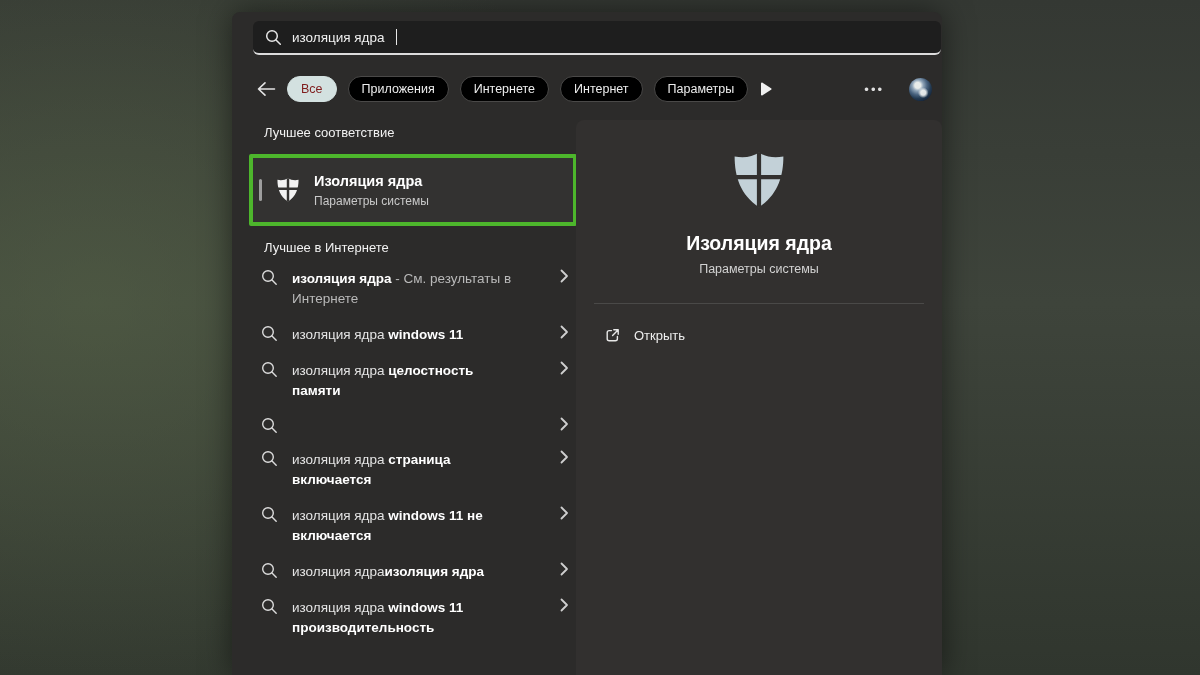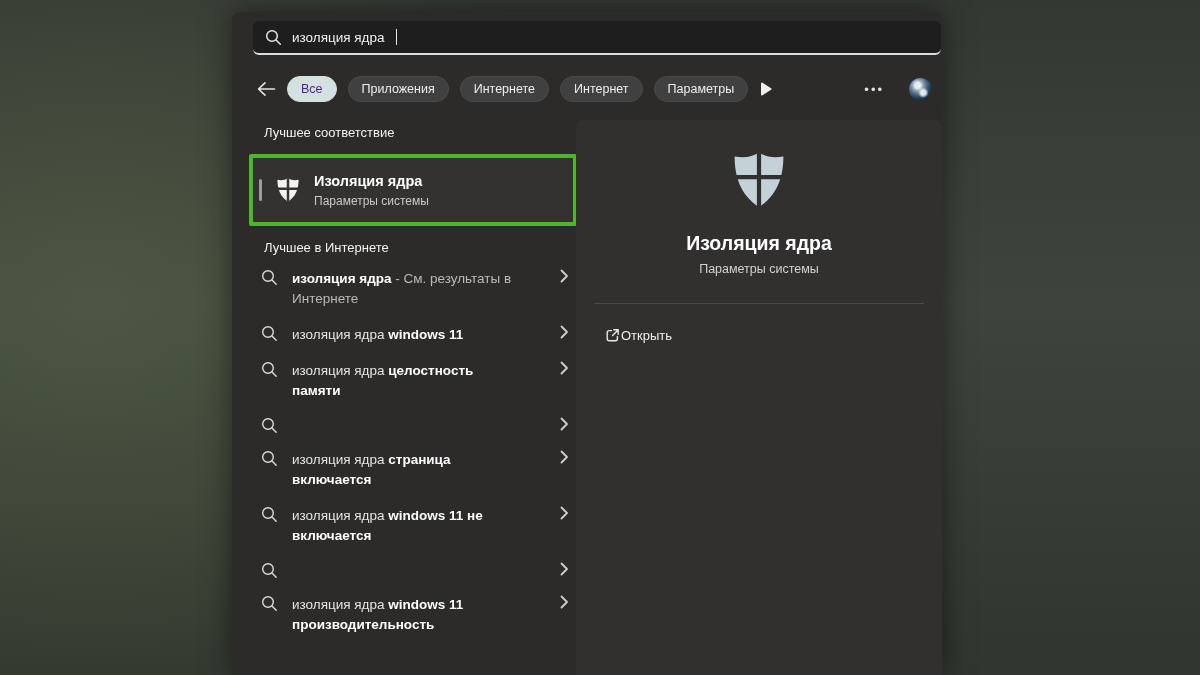--- a/index.html
+++ b/index.html
@@ -22,23 +22,23 @@
     background:#1e1e1e;border-radius:6px;border-bottom:2px solid var(--underline,#dcdcdc);
     display:flex;align-items:center;padding-left:12px;gap:10px;
   }
   .searchbox .q{color:#f0f0f0;font-size:13.5px;}
   .caret{display:inline-block;width:1.5px;height:16px;background:#e8e8e8;margin-left:1px;
     vertical-align:middle;animation:blink 1.1s steps(1) infinite;}
   @keyframes blink{50%{opacity:0;}}
   
   .tabsrow{position:absolute;left:24px;top:62px;right:8px;height:30px;display:flex;align-items:center;gap:11px;}
   .tabs{display:flex;align-items:center;gap:11px;}
-  .pill{padding:5px 13px;border-radius:15px;font-size:12.5px;background:#404040;color:#ededed;
+  .pill{padding:5px 13px;border-radius:15px;font-size:12.5px;background:#000000;color:#ededed;
     border:1px solid #4a4948;white-space:nowrap;cursor:default;}
-  .pill.sel{background:#d3e1e0;color:#4c1d95;border-color:#d3e1e0;}
+  .pill.sel{background:#d3e1e0;color:#7f1d1d;border-color:#d3e1e0;}
   .spacer{flex:1;}
   .ellipsis{color:#e0e0e0;font-size:13px;letter-spacing:2px;margin-right:14px;}
   .avatar{width:23px;height:23px;border-radius:50%;margin-right:2px;
     background:
       radial-gradient(circle at 62% 64%, rgba(244,246,244,.9) 0 12%, transparent 26%),
       radial-gradient(circle at 38% 32%, #e8ecea 0 14%, #8fa4b8 26%, #4a6480 44%, #233a52 62%, #142338 80%);}
   
   .leftcol{position:absolute;left:21px;top:113px;width:334px;}
   .sec-heading{font-size:13px;font-weight:normal;color:#f2f2f2;margin:0 0 14px 11px;}
   .sec-heading.second{margin:14px 0 8px 11px;}
@@ -59,21 +59,21 @@
   .stext .b{font-weight:bold;color:#fff;}
   .stext .dim{color:#b9b9b9;}
   .chev{margin-left:auto;margin-right:10px;flex-shrink:0;}
   
   .rightcard{position:absolute;left:344px;top:108px;width:366px;bottom:0;
     background:#32302f;border-radius:8px 8px 0 0;text-align:center;}
   .shield-lg{display:block;margin:30px auto 0;}
   .dp-title{font-size:19.5px;font-weight:600;color:#fff;margin-top:22px;}
   .dp-sub{font-size:12.5px;color:#d2d2d2;margin-top:7px;}
   .divider{height:1px;background:#4a4948;margin:27px 18px 0;}
-  .openrow{display:flex;align-items:center;margin:23px 0 0 28px;text-align:left;}
+  .openrow{display:flex;align-items:center;gap:13px;margin:23px 0 0 28px;text-align:left;}
   .open-label{font-size:13px;color:#eeeeee;}
 </style>
 </head>
 <body>
 
 <div class="stage">
   <div class="flyout">
 
     <div class="searchbox">
       <svg width="17" height="17" viewBox="0 0 17 17">
@@ -200,20 +200,23 @@
     <svg class="chev" width="9" height="14" viewBox="0 0 9 14">
       <path d="M1.5 1.5 L7 7 L1.5 12.5" fill="none" stroke="#cfcfcf" stroke-width="1.8" stroke-linecap="round" stroke-linejoin="round"></path>
     </svg>
   </div>
 
   <div class="srow">
     <svg class="mag" width="17" height="17" viewBox="0 0 17 17">
       <circle cx="7" cy="7" r="5.3" fill="none" stroke="#dcdcdc" stroke-width="1.4"></circle>
       <line x1="11" y1="11" x2="15.2" y2="15.2" stroke="#dcdcdc" stroke-width="1.4" stroke-linecap="round"></line>
     </svg>
+    <div class="stext">
+              <div class="sline"><span>изоляция ядра</span><span class="b">изоляция ядра</span></div>
+            </div>
     <svg class="chev" width="9" height="14" viewBox="0 0 9 14">
       <path d="M1.5 1.5 L7 7 L1.5 12.5" fill="none" stroke="#cfcfcf" stroke-width="1.8" stroke-linecap="round" stroke-linejoin="round"></path>
     </svg>
   </div>
 
   <div class="srow">
     <svg class="mag" width="17" height="17" viewBox="0 0 17 17">
       <circle cx="7" cy="7" r="5.3" fill="none" stroke="#dcdcdc" stroke-width="1.4"></circle>
       <line x1="11" y1="11" x2="15.2" y2="15.2" stroke="#dcdcdc" stroke-width="1.4" stroke-linecap="round"></line>
     </svg>

